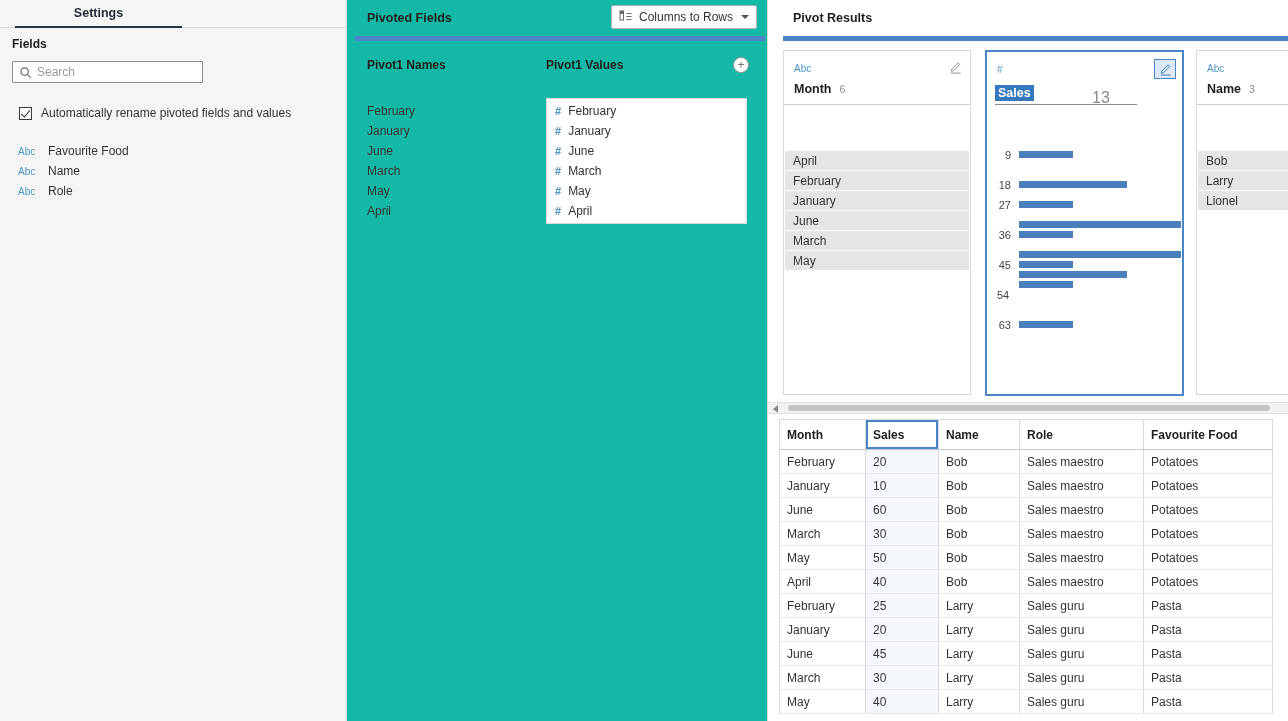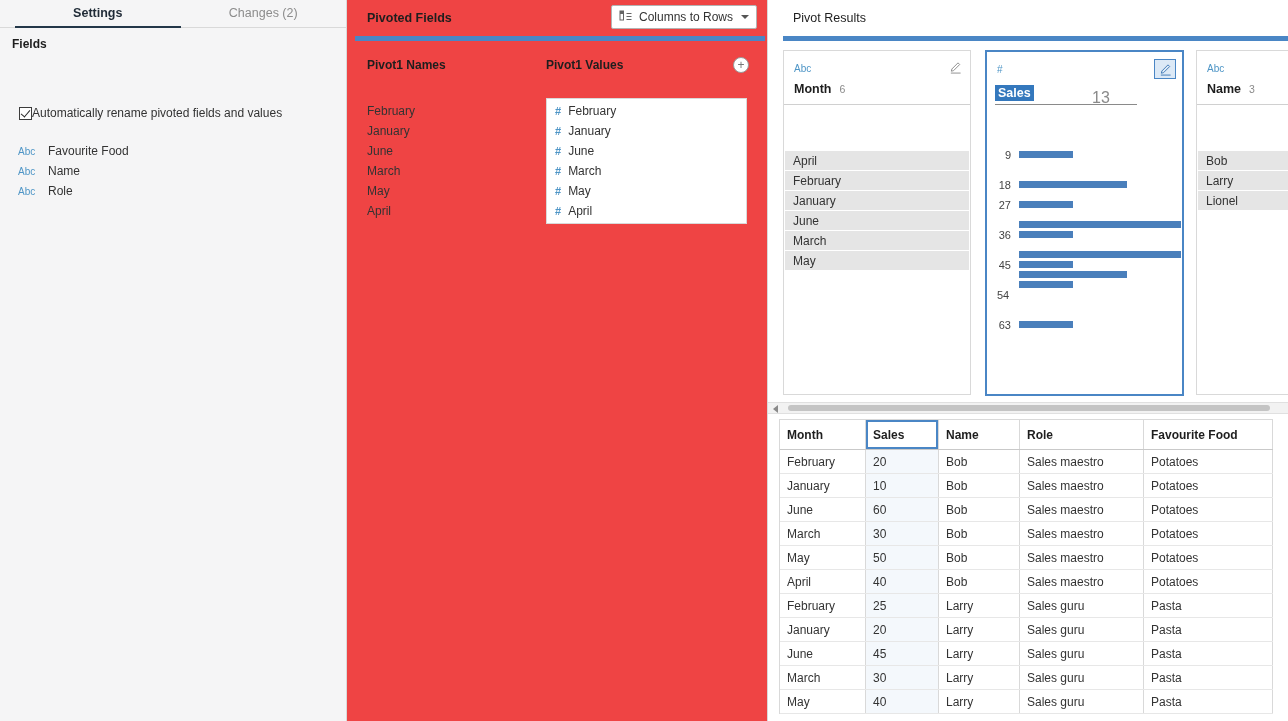--- a/index.html
+++ b/index.html
@@ -10,50 +10,50 @@
   
   #left{left:0;width:347px;background:#f5f5f6;border-right:1px solid #d9d9d9}
   .tabs{position:absolute;top:0;left:0;width:100%;height:28px;border-bottom:1px solid #d9d9d9;display:flex;padding-left:15px}
   .tab{width:167px;text-align:center;line-height:26px;font-size:12.5px;color:#8c8c8c;height:28px;cursor:pointer}
   .tab.active{color:#1f2a36;font-weight:bold;border-bottom:2px solid #233749}
   .fields-title{position:absolute;top:37px;left:12px;font-weight:bold;font-size:12px}
   .search-box{position:absolute;top:61px;left:12px;width:191px;height:22px;background:#fff;border:1px solid #8d8d8d;border-radius:1px;display:flex;align-items:center}
   .search-box .sicon{margin:0 5px 0 6px;display:flex;align-items:center}
   .search-box input{border:none;outline:none;background:transparent;font-family:"Liberation Sans",sans-serif;font-size:12px;color:#333;width:155px;height:18px}
   .search-box input::placeholder{color:#9a9a9a}
-  .checkbox-row{position:absolute;top:106px;left:19px;display:flex;width:310px;cursor:pointer}
+  .checkbox-row{position:absolute;top:106px;left:19px;display:flex;gap:9px;width:310px;cursor:pointer}
   .checkbox{width:13px;height:13px;border:1px solid #3c3c3c;background:#fff;position:relative;flex:0 0 13px;margin-top:1px}
   .checkbox::after{content:"";position:absolute;left:3px;top:0;width:4px;height:8px;border-right:1.5px solid #2b2b2b;border-bottom:1.5px solid #2b2b2b;transform:rotate(40deg)}
   .checkbox-label{font-size:12px;color:#333;line-height:15px}
   .field-list{position:absolute;top:141px;left:0;width:100%}
   .field-row{height:20px;display:flex;align-items:center;padding-left:18px;cursor:pointer}
   .ftype{color:#4e95c6;font-size:10px;width:30px}
   .fname{font-size:12px;color:#333}
 
   
-  #middle{left:347px;width:421px;background:#ef4444;border-right:1px solid #d9d9d9}
+  #middle{left:347px;width:421px;background:#14b8a6;border-right:1px solid #d9d9d9}
   .m-title{position:absolute;top:11px;left:20px;font-weight:bold;font-size:12.5px}
   .mode-btn{position:absolute;top:5px;right:10px;width:146px;height:24px;border:1px solid #b3b3b3;border-radius:2px;background:#fff;display:flex;align-items:center;gap:6px;padding:0 7px;font-size:12px;color:#333;cursor:pointer}
   .caret{width:0;height:0;border-left:4px solid transparent;border-right:4px solid transparent;border-top:4px solid #555;margin-left:auto}
   .accent{position:absolute;top:36px;height:5px;background:#4a86c5}
   #middle .accent{left:8px;right:2px}
   .col-header{position:absolute;top:58px;font-weight:bold;font-size:12px}
   #names-header{left:20px}
   #values-header{left:199px}
   .plus-btn{position:absolute;top:57px;left:386px;width:16px;height:16px;border:1px solid #999;border-radius:50%;color:#777;font-size:12px;line-height:14px;text-align:center;cursor:pointer;background:#fff}
   #pivot-names-list{position:absolute;top:101px;left:20px}
   .pname{height:20px;line-height:20px;font-size:12px;color:#333;cursor:pointer}
   #values-box{position:absolute;top:98px;left:199px;width:201px;height:126px;border:1px solid #d9d9d9;background:#fff;padding-top:2px}
   .vrow{height:20px;display:flex;align-items:center;padding-left:8px;gap:7px;cursor:pointer}
   .hash{color:#4e95c6;font-weight:bold;font-size:11px}
   .vtext{font-size:12px;color:#333}
 
   
   #right{left:768px;width:520px;background:#fff}
-  .r-title{position:absolute;top:11px;left:25px;font-weight:normal;font-size:12.5px}
+  .r-title{position:absolute;top:11px;left:25px;font-weight:bold;font-size:12.5px}
   #right .accent{left:15px;right:0}
   .card{position:absolute;top:50px;background:#fff;border:1px solid #d9d9d9;cursor:pointer}
   #card-month{left:15px;width:188px;height:345px}
   #card-sales{left:217px;width:199px;height:346px;border:2px solid #4a86c5}
   #card-name{left:428px;width:188px;height:345px}
   .card .ctype{position:absolute;top:12px;left:10px;color:#4e95c6;font-size:10px}
   .edit-icon{position:absolute;top:10px;right:8px;cursor:pointer}
   .edit-box{position:absolute;top:7px;right:6px;width:22px;height:20px;border:1px solid #4a86c5;background:#dce9f6;display:flex;align-items:center;justify-content:center;cursor:pointer}
   .name-row{position:absolute;top:31px;left:10px;display:flex;align-items:baseline;gap:8px}
   .cname{font-weight:bold;font-size:12.5px;color:#1e1e1e}
@@ -81,23 +81,31 @@
   .grid-row{display:flex;height:24px;border-bottom:1px solid #e7e7e7;cursor:pointer}
   .gc{border-right:1px solid #d9d9d9;padding-left:7px;display:flex;align-items:center;font-size:12px;color:#333;overflow:hidden;white-space:nowrap}
   .gc.selcol{background:#f4f8fc}
 </style>
 </head>
 <body>
 
 <div id="left" class="panel">
   <div class="tabs">
     <div class="tab active">Settings</div>
-    <div class="tab">Changes (2)</div>
   </div>
   <div class="fields-title">Fields</div>
+  <div class="search-box">
+    <span class="sicon">
+      <svg width="13" height="13" viewBox="0 0 14 14">
+          <circle cx="6" cy="6" r="4" fill="none" stroke="#666" stroke-width="1.3"></circle>
+          <path d="M9 9l3.5 3.5" stroke="#666" stroke-width="1.3"></path>
+        </svg>
+    </span>
+    <input placeholder="Search" style="">
+  </div>
   <div class="checkbox-row">
     <span class="checkbox"></span>
     <span class="checkbox-label">Automatically rename pivoted fields and values</span>
   </div>
   <div class="field-list">
       <div class="field-row">
         <div class="ftype">Abc</div>
         <div class="fname">Favourite Food</div>
       </div>
       <div class="field-row">

